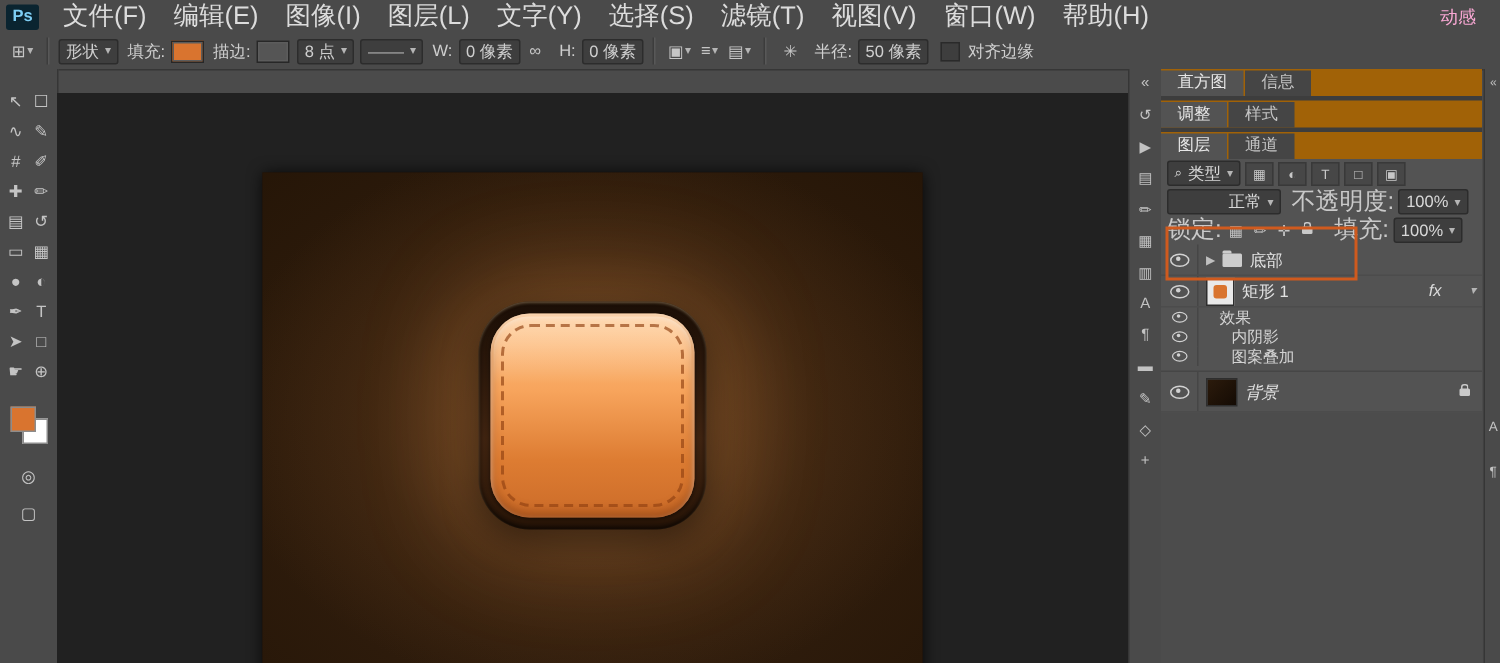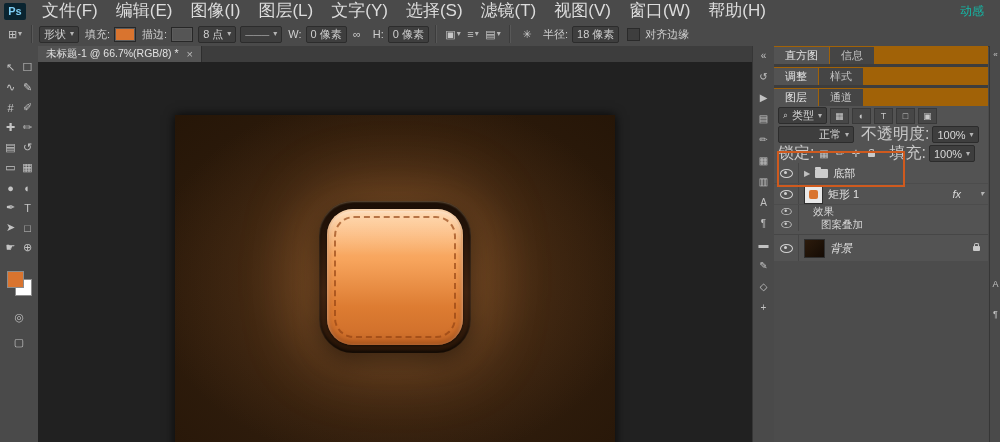--- a/index.html
+++ b/index.html
@@ -5,21 +5,21 @@
   html,body{margin:0;padding:0;background:#2b2b2b;}
   .app{position:relative;width:1000px;height:442px;overflow:hidden;background:#4b4b4b;
        font-family:Liberation Sans, sans-serif;font-size:12px;color:#d8d8d8;}
 
   
   .menubar{position:absolute;top:0;left:0;right:0;height:22px;background:#4a4a4a;
            border-bottom:1px solid #383838;display:flex;align-items:center;}
   .ps-logo{width:22px;height:17px;margin:0 7px 0 4px;background:#0a2430;color:#7ecef4;
            font-size:11px;font-weight:bold;display:flex;align-items:center;justify-content:center;border-radius:2px;}
   .menu-item{padding:0 9px;line-height:22px;font-size:17px;color:#dcdcdc;white-space:nowrap;}
-  .workspace{margin-left:auto;margin-right:16px;font-size:12px;color:#14b8a6;}
+  .workspace{margin-left:auto;margin-right:16px;font-size:12px;color:#f9a8d4;}
 
   
   .optionsbar{position:absolute;top:22px;left:0;right:0;height:24px;background:#4a4a4a;
               border-bottom:1px solid #363636;display:flex;align-items:center;font-size:11px;color:#cfcfcf;}
   .ob-sep{width:0;height:18px;border-left:1px solid #3c3c3c;border-right:1px solid #585858;margin:0 6px;}
   .well{height:15px;background:#3e3e3e;border:1px solid #2c2c2c;border-radius:2px;
         display:flex;align-items:center;padding:0 4px;gap:4px;white-space:nowrap;}
   .caret{font-size:8px;color:#b5b5b5;line-height:1;}
   .swatch{width:20px;height:13px;border:1px solid #272727;box-shadow:0 0 0 1px #5c5c5c inset;}
   .ob-label{margin:0 4px 0 6px;white-space:nowrap;}
@@ -180,21 +180,21 @@
       <span class="caret">▾</span>
     </span>
     <span class="icon-btn">
       <span>▤</span>
       <span class="caret">▾</span>
     </span>
     <span class="ob-sep"></span>
     <span class="icon-btn">✳</span>
     <span class="ob-label">半径:</span>
     <span class="well">
-      <span>18 像素</span>
+      <span>50 像素</span>
     </span>
     <span class="checkbox"></span>
     <span>对齐边缘</span>
   </div>
 
   <div class="toolbar">
     <div class="tools">
       <div class="tool">↖</div>
       <div class="tool">☐</div>
       <div class="tool">∿</div>
@@ -219,26 +219,20 @@
     <div class="swatches">
       <div class="fg-swatch"></div>
       <div class="bg-swatch"></div>
     </div>
     <div class="toolbar-extra">
       <span class="tool">◎</span>
       <span class="tool">▢</span>
     </div>
   </div>
 
-  <div class="tabstrip">
-    <div class="doc-tab">
-      <span>未标题-1 @ 66.7%(RGB/8) *</span>
-      <span class="doc-close">×</span>
-    </div>
-  </div>
 
   <div class="canvas">
     <div class="document">
       <div class="btn-outer">
         <div class="btn-inner">
           <div class="btn-stitch"></div>
         </div>
       </div>
     </div>
   </div>
@@ -332,20 +326,27 @@
           <span class="caret">▾</span>
         </span>
       </div>
       <div class="lrow small">
         <span class="eye-cell">
             <span class="eye small"></span>
           </span>
         <span class="indent-sm"></span>
         <span class="lname">效果</span>
       </div>
+      <div class="lrow small">
+        <span class="eye-cell">
+            <span class="eye small"></span>
+          </span>
+        <span class="indent-md"></span>
+        <span class="lname">内阴影</span>
+      </div>
       <div class="lrow small" style="margin-bottom:3px">
         <span class="eye-cell">
             <span class="eye small"></span>
           </span>
         <span class="indent-md"></span>
         <span class="lname">图案叠加</span>
       </div>
       <div class="lrow bg-row">
         <span class="eye-cell">
             <span class="eye"></span>

